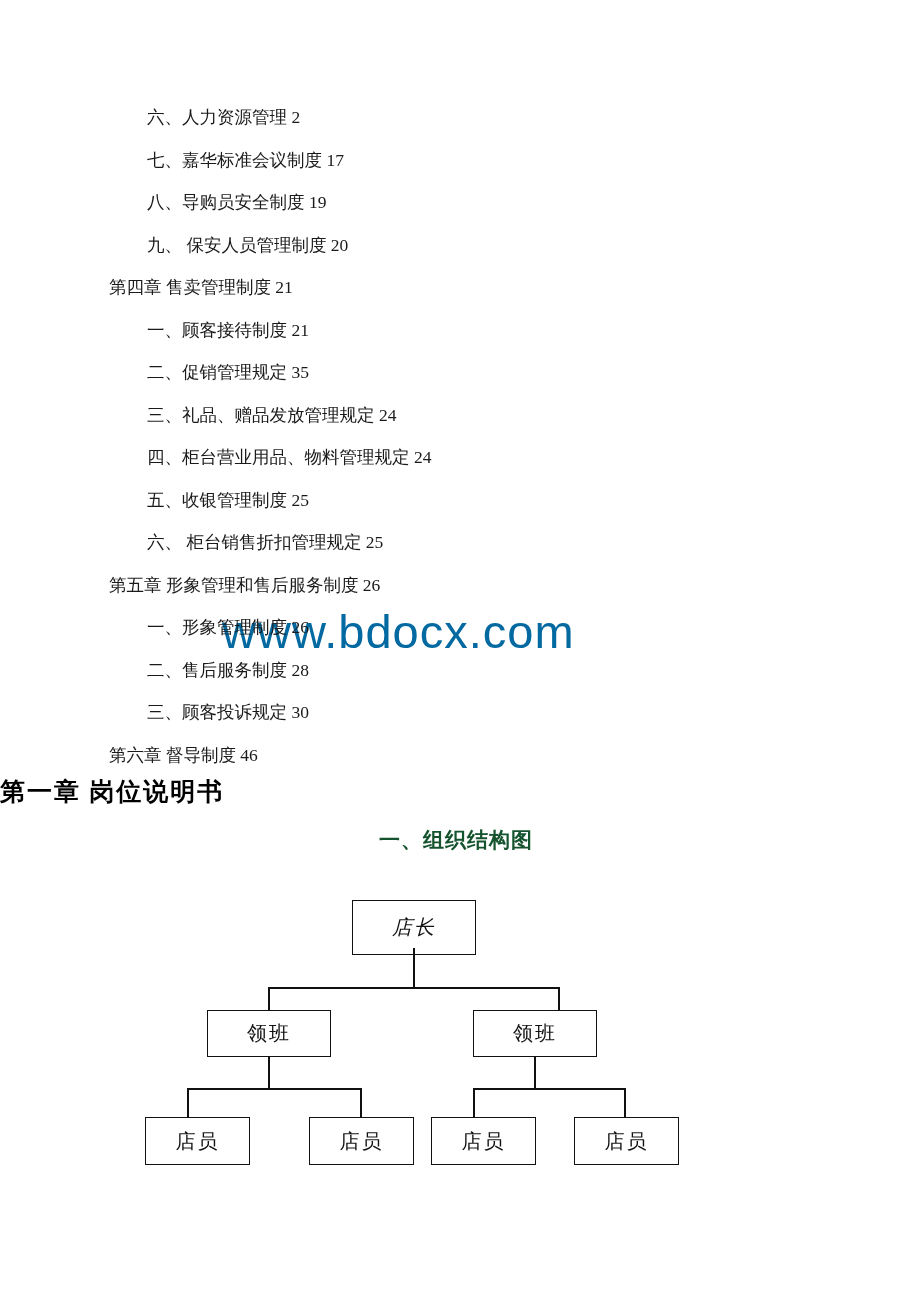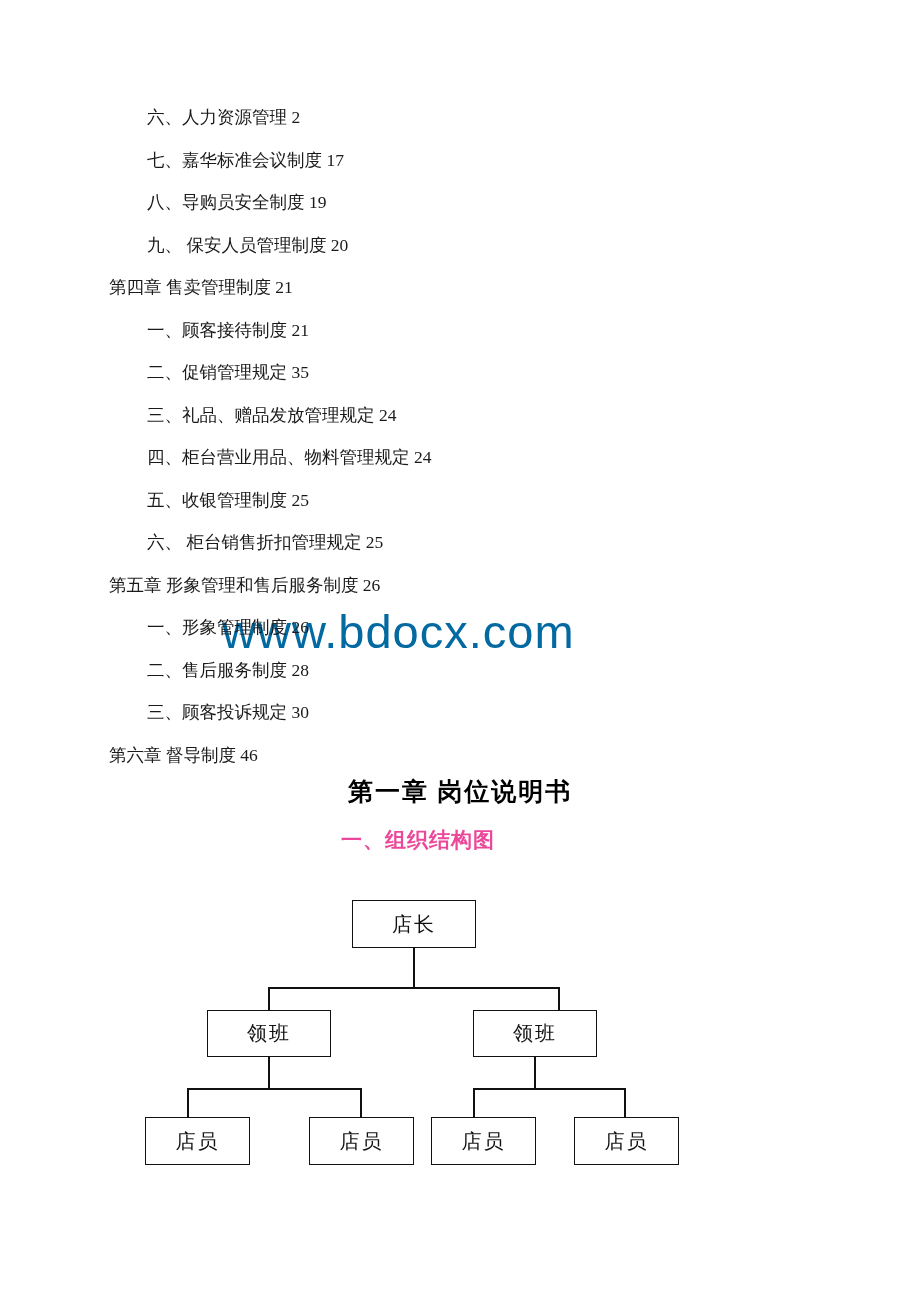--- a/index.html
+++ b/index.html
@@ -50,38 +50,38 @@
   }
   .toc-line.level-chapter { padding-left: 109px; }
   .toc-line.level-item    { padding-left: 147px; }
 
   
   .heading-1 {
     position: absolute;
     left: 0;
     top: 775px;
     width: 920px;
-    text-align: center;
     font-size: 25px;
     font-weight: bold;
     letter-spacing: 2px;
     color: #000;
     z-index: 2;
   }
   .heading-2 {
     position: absolute;
     left: 0;
     top: 826px;
     width: 836px;
     text-align: center;
     font-size: 21px;
     font-weight: bold;
     letter-spacing: 1px;
-    color: #ec4899;
+    color: #14532d;
     z-index: 2;
+    padding-left: 38px;
   }
 
   
   .orgchart {
     position: absolute;
     left: 0;
     top: 0;
     width: 920px;
     height: 1302px;
     z-index: 2;
@@ -130,21 +130,21 @@
     <div class="toc-line level-item">三、顾客投诉规定 30</div>
     <div class="toc-line level-chapter">第六章 督导制度 46</div>
   </div>
 
   <div class="heading-1">第一章 岗位说明书</div>
 
   <div class="heading-2">一、组织结构图</div>
 
   <div class="orgchart">
 
-    <div class="org-box" style="left:352px; top:900px; width:124px; height:48px;">店长</div>
+    <div class="org-box" style="left:352px; top:900px; width:124px; height:55px;font-style:italic;">店长</div>
 
     <div class="org-line v" style="left:413px; top:948px; height:39px;"></div>
     <div class="org-line h" style="left:268px; top:987px; width:292px;"></div>
     <div class="org-line v" style="left:268px; top:987px; height:23px;"></div>
     <div class="org-line v" style="left:558px; top:987px; height:23px;"></div>
 
     <div class="org-box" style="left:207px; top:1010px; width:124px; height:47px;">领班</div>
 
     <div class="org-box" style="left:473px; top:1010px; width:124px; height:47px;">领班</div>
 

